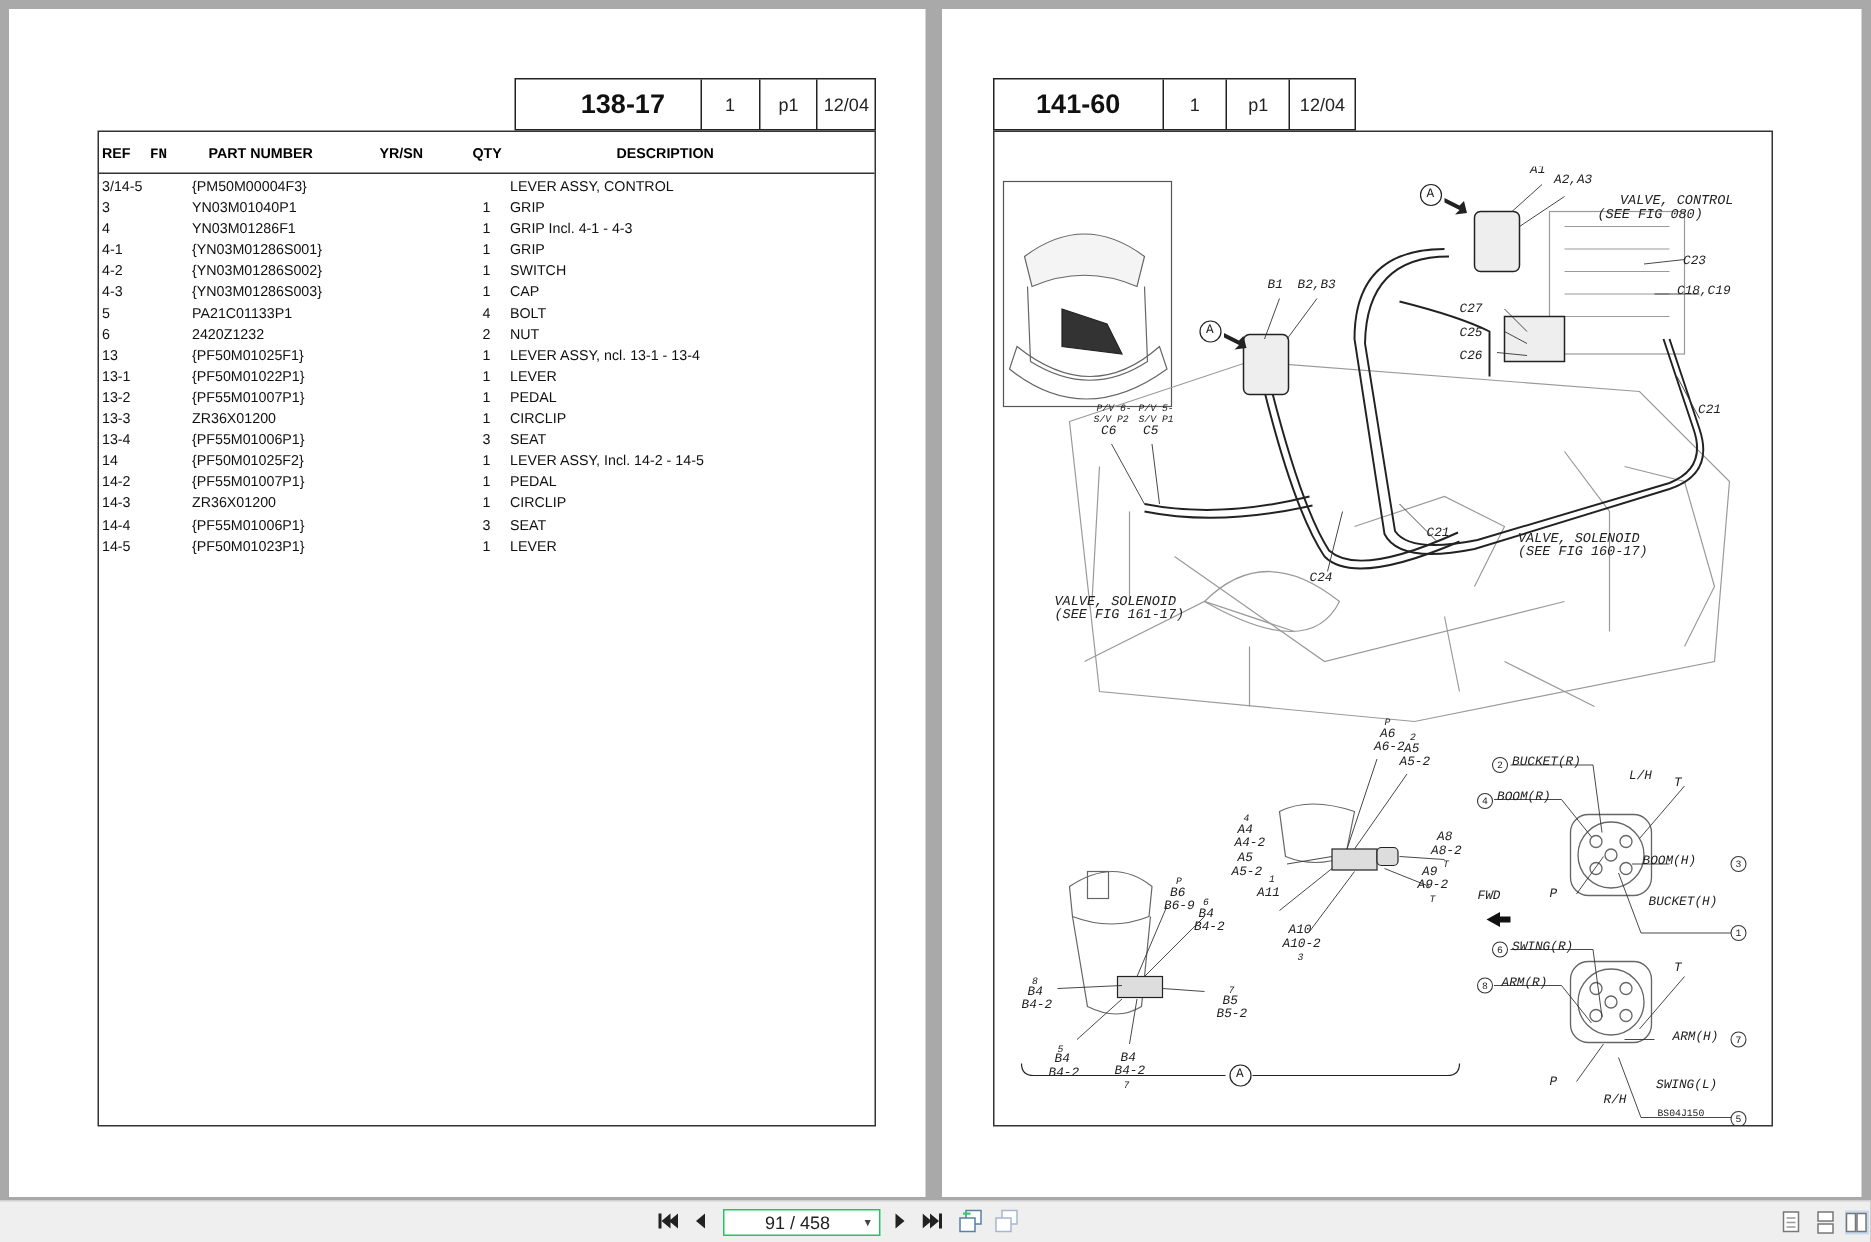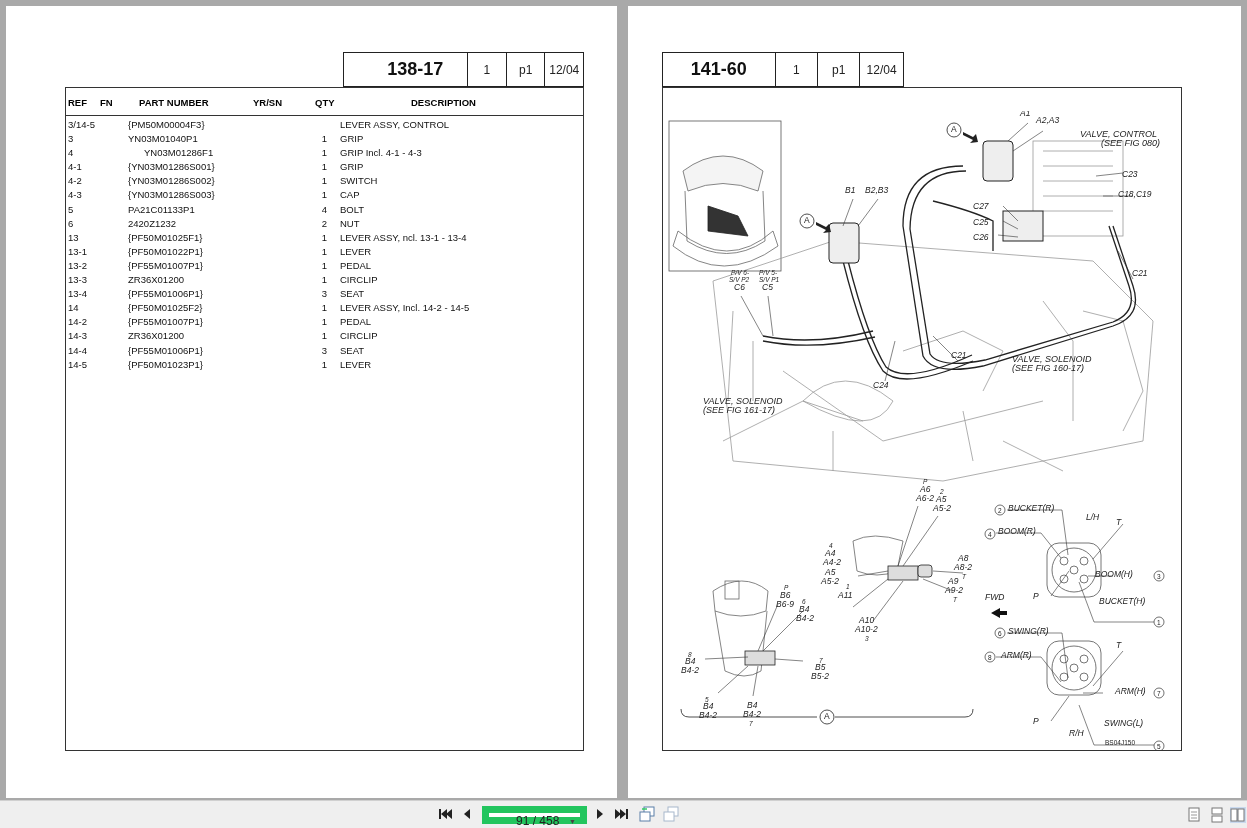--- a/index.html
+++ b/index.html
@@ -19,70 +19,70 @@
   .col-head { height: 28px; border-bottom: 1px solid #333; position: relative; font-size: 9.5px; font-weight: bold; }
   .col-head span { position: absolute; top: 9px; }
   .rows { position: relative; }
   .row { height: 14.1px; position: relative; font-size: 9.5px; color: #111; }
   .row span { position: absolute; top: 1px; white-space: nowrap; }
   .row .qty { text-align: right; width: 10px; }
 
   .footer-box { position: absolute; left: 0; right: 0; bottom: 0; height: 71px; border-top: 1px solid #333; }
   .footer-box .model { position: absolute; left: 319px; top: 0; bottom: 0; border-left: 1px solid #333; padding: 2px 0 0 2px; font-size: 19px; font-weight: bold; }
 
-  .diagram { position: absolute; left: 0; right: 0; top: 23px; bottom: 0; overflow: hidden; }
+  .diagram { position: absolute; left: 0; right: 0; top: 23px; bottom: 0; overflow: hidden; font-family: Liberation Mono, monospace; }
   .lbl { position: absolute; font-size: 8.5px; font-style: italic; color: #222; white-space: nowrap; line-height: 9px; }
   .lbl.sm { font-size: 6.5px; }
   .lbl.md { font-size: 9px; }
 
   .bottombar { position: absolute; left: 0; top: 800px; width: 1247px; height: 28px; background: #efefef; border-top: 1px solid #d0d0d0; }
   .nav { position: absolute; top: 4px; width: 16px; height: 18px; display: flex; align-items: center; justify-content: center; cursor: pointer; }
-  .page-select { position: absolute; left: 482px; top: 5px; width: 105px; height: 18px; background: #fff; border: 7px solid #22c55e; font-size: 12px; color: #222; }
+  .page-select { position: absolute; left: 482px; top: 5px; width: 105px; height: 18px; background: #fff; border: 1px solid #22c55e; font-size: 12px; color: #222; }
   .page-select .val { position: absolute; left: 27px; top: 1px; }
   .page-select .caret { position: absolute; right: 4px; top: 5px; font-size: 7px; color: #444; }
   .view-btn { position: absolute; top: 6px; width: 16px; height: 16px; }
 </style>
 </head>
 <body>
 
 <div class="viewer">
 
   <div class="page" id="page-left">
     <div class="hdr" style="left:337px; width:241px;padding-left:20px;">
       <div class="fig" style="width:113px;">138-17</div>
       <div style="width:43px;">1</div>
       <div style="width:42px;">p1</div>
       <div style="width:41px;">12/04</div>
     </div>
 
     <div class="frame" style="left:59px; top:81px; width:519px; height:664px;">
       <div class="col-head">
         <span style="left:2px;">REF</span>
-        <span style="left:34px;">FN</span>
+        <span style="left:34px;font-family:Liberation Mono, monospace;">FN</span>
         <span style="left:73px;">PART NUMBER</span>
         <span style="left:187px;">YR/SN</span>
         <span style="left:249px;">QTY</span>
         <span style="left:345px;">DESCRIPTION</span>
       </div>
       <div class="rows" style="padding-top:2px;">
         <div class="row">
             <span style="left:2px">3/14-5</span>
             <span style="left:62px">{PM50M00004F3}</span>
             <span class="qty" style="left:251px"></span>
             <span style="left:274px">LEVER ASSY, CONTROL</span>
           </div>
         <div class="row">
             <span style="left:2px">3</span>
             <span style="left:62px">YN03M01040P1</span>
             <span class="qty" style="left:251px">1</span>
             <span style="left:274px">GRIP</span>
           </div>
         <div class="row">
             <span style="left:2px">4</span>
-            <span style="left:78px">YN03M01286F1</span>
+            <span style="left:62px">YN03M01286F1</span>
             <span class="qty" style="left:251px">1</span>
             <span style="left:274px">GRIP Incl. 4-1 - 4-3</span>
           </div>
         <div class="row">
             <span style="left:2px">4-1</span>
             <span style="left:62px">{YN03M01286S001}</span>
             <span class="qty" style="left:251px">1</span>
             <span style="left:274px">GRIP</span>
           </div>
         <div class="row">
@@ -317,21 +317,21 @@
             <circle cx="337" cy="522" r="5"></circle>
               <circle cx="327" cy="546" r="5"></circle>
             <circle cx="496" cy="582" r="5"></circle>
               <circle cx="496" cy="635" r="5"></circle>
           </g>
         </svg>
 
         <span class="lbl" style="left:357px;top:-2px">A1</span>
         <span class="lbl" style="left:373px;top:5px">A2,A3</span>
         <span class="lbl md" style="left:417px;top:19px">VALVE, CONTROL</span>
-        <span class="lbl md" style="left:438px;top:28px">(SEE FIG 080)</span>
+        <span class="lbl md" style="left:402px;top:28px">(SEE FIG 080)</span>
         <span class="lbl" style="left:459px;top:59px">C23</span>
         <span class="lbl" style="left:455px;top:79px">C18,C19</span>
         <span class="lbl" style="left:310px;top:91px">C27</span>
         <span class="lbl" style="left:310px;top:107px">C25</span>
         <span class="lbl" style="left:310px;top:122px">C26</span>
         <span class="lbl" style="left:469px;top:158px">C21</span>
         <span class="lbl" style="left:288px;top:240px">C21</span>
         <span class="lbl" style="left:210px;top:270px">C24</span>
         <span class="lbl" style="left:182px;top:75px">B1</span>
         <span class="lbl" style="left:202px;top:75px">B2,B3</span>

